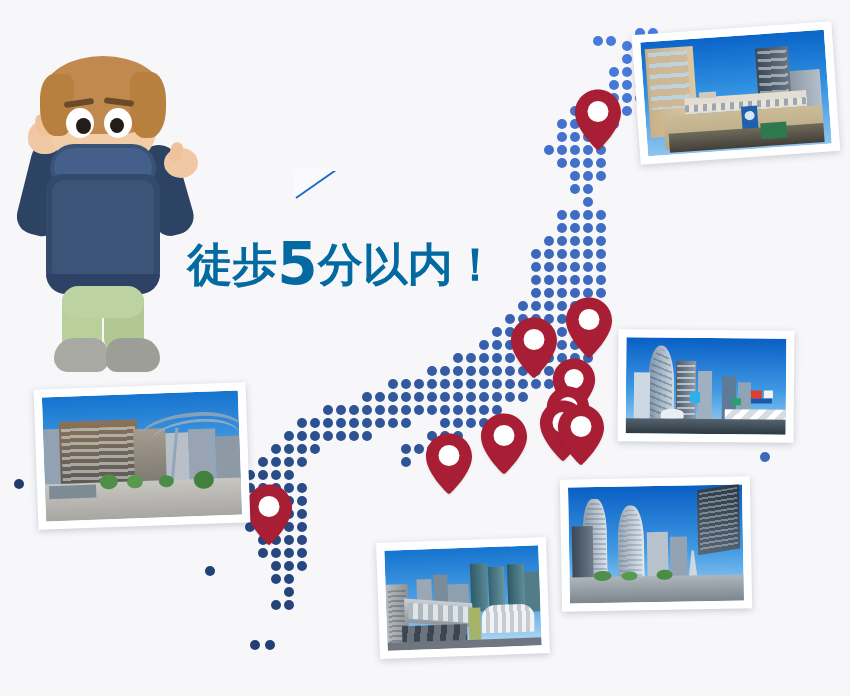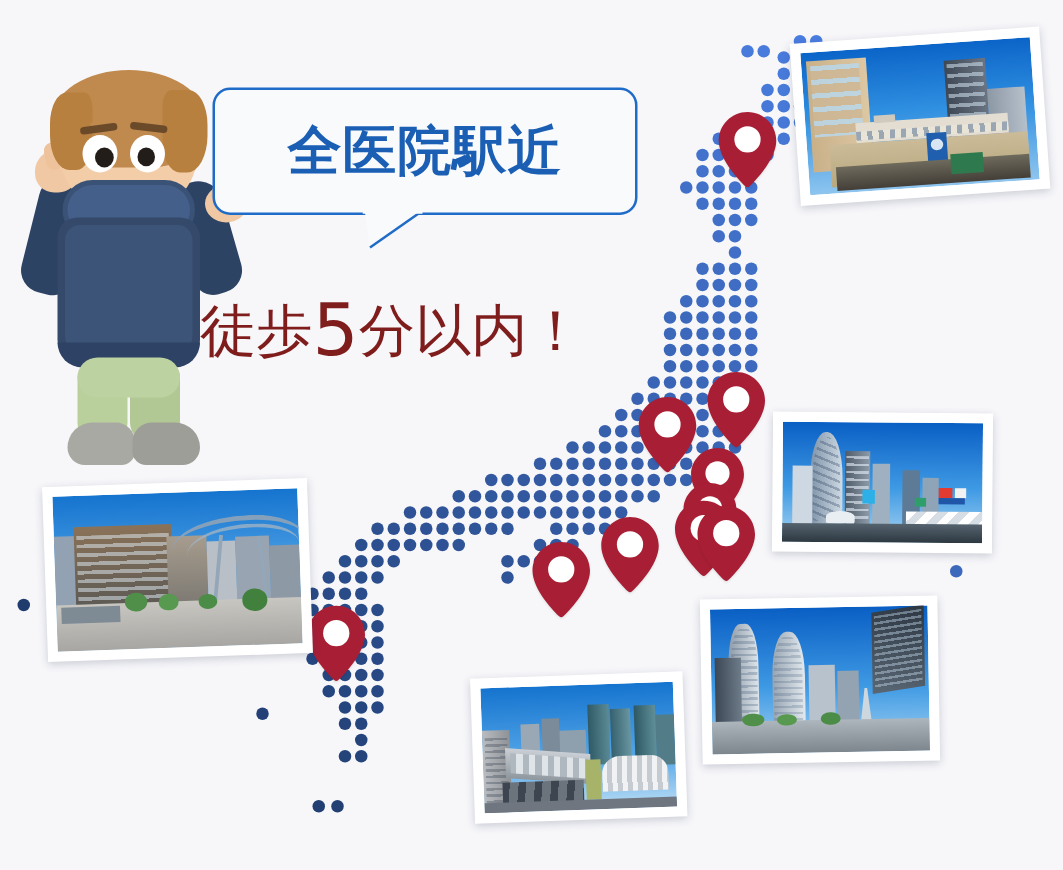--- a/index.html
+++ b/index.html
@@ -49,22 +49,22 @@
   }
   #bubble-tail{position:absolute;left:290px;top:168px;}
 
   
   #sub-line{
     position:absolute;left:170px;top:188px;width:340px;text-align:center;
     font-size:36px;font-weight:bold;color:#1b3f8f;white-space:nowrap;
     font-family:"DejaVu Sans","Liberation Sans",sans-serif;
   }
   #main-line{
-    position:absolute;left:160px;top:235px;width:365px;text-align:left;
-    font-size:45px;font-weight:normal;color:#7f1d1d;white-space:nowrap;
+    position:absolute;left:160px;top:235px;width:365px;text-align:center;
+    font-size:45px;font-weight:bold;color:#0369a1;white-space:nowrap;
     font-family:"DejaVu Sans","Liberation Sans",sans-serif;
     line-height:1;
   }
   #main-line .big{font-size:58px;vertical-align:-4px;}
 
   
   #mascot{position:absolute;left:18px;top:52px;width:180px;height:330px;}
   #mascot div{position:absolute;}
 </style>
 </head>
@@ -542,23 +542,20 @@
     <div style="left:28px;top:222px;width:114px;height:20px;background:#2d4265;border-radius:0 0 20px 20px;"></div>
 
     <div style="left:44px;top:236px;width:40px;height:66px;background:#b9cf9c;border-radius:14px 10px 16px 16px;"></div>
     <div style="left:86px;top:236px;width:40px;height:66px;background:#b2c894;border-radius:10px 14px 16px 16px;"></div>
     <div style="left:44px;top:234px;width:82px;height:32px;background:#bdd2a1;border-radius:16px;"></div>
 
     <div style="left:36px;top:286px;width:54px;height:34px;background:#a9a9a3;border-radius:26px 20px 14px 18px;"></div>
     <div style="left:88px;top:286px;width:54px;height:34px;background:#9e9e98;border-radius:20px 26px 18px 14px;"></div>
   </div>
 
-  <div id="bubble">
-    <div id="bubble-text">全医院駅近</div>
-  </div>
   <svg id="bubble-tail" width="60" height="32" viewBox="0 0 60 32">
     <path d="M2 2 L46 2 L6 30 Z" fill="#f9fafc"></path>
     <path d="M46 2 L6 30" stroke="#1f6bc8" stroke-width="2" fill="none"></path>
     <path d="M0 1 L48 1" stroke="#f9fafc" stroke-width="4" fill="none"></path>
   </svg>
 
   <div id="main-line">
     <span>徒歩</span><span class="big">5</span><span>分以内！</span>
   </div>
 

